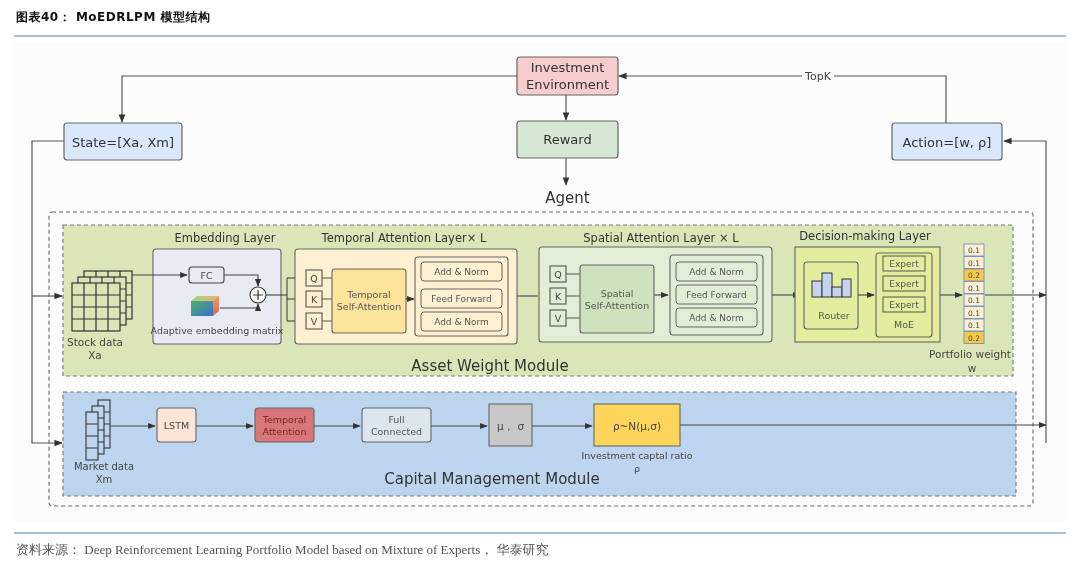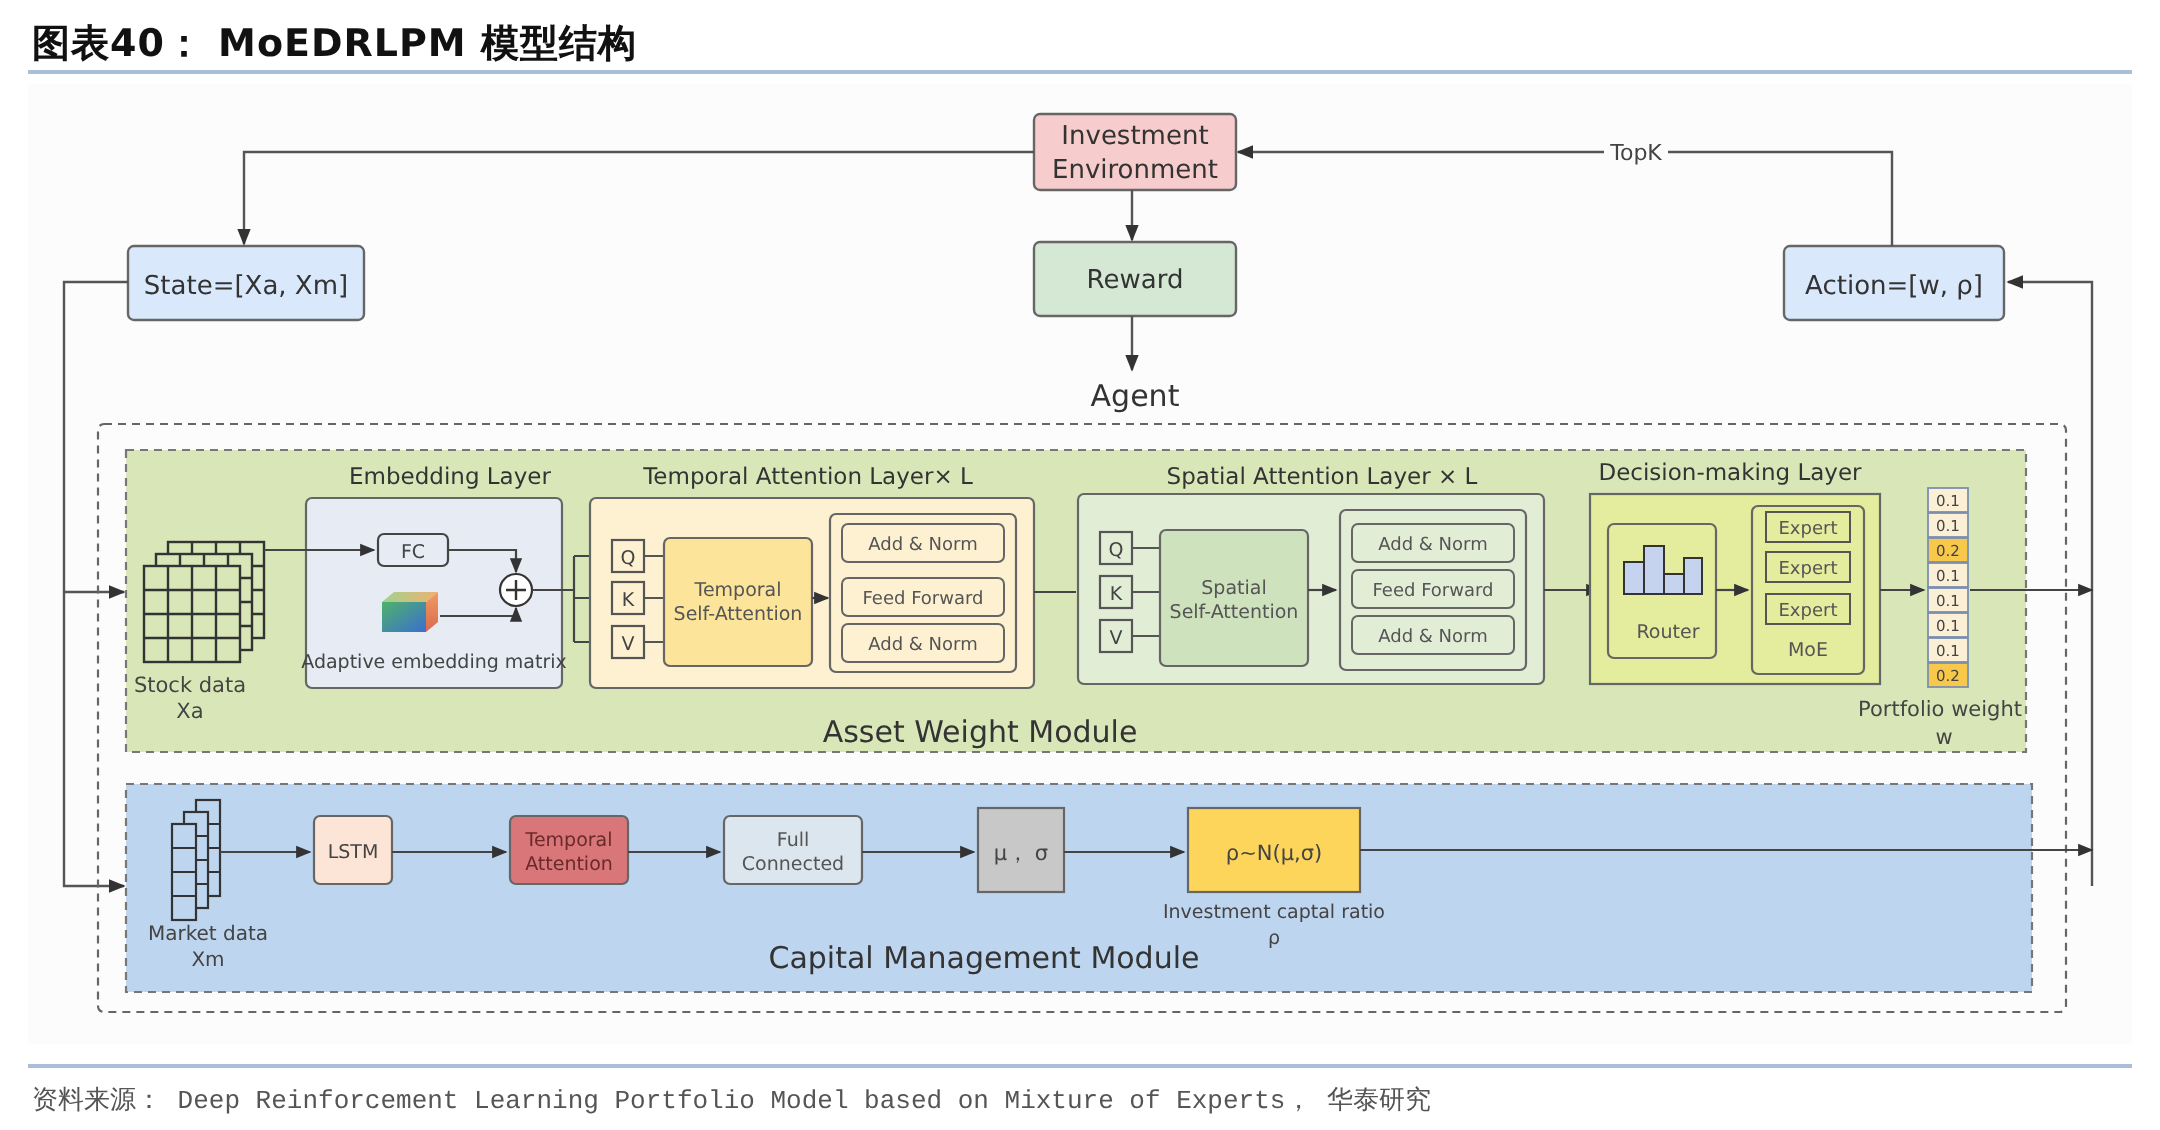--- a/index.html
+++ b/index.html
@@ -1,23 +1,23 @@
 <!DOCTYPE html>
 <html><head>
 <meta charset="utf-8">
 <style>
   html, body { margin: 0; padding: 0; background: #ffffff; }
   body { width: 1080px; height: 565px; position: relative; overflow: hidden;
          font-family: "DejaVu Sans", sans-serif; color: #333; }
-  .fig-title { position: absolute; left: 16px; top: 9px; font-size: 19px; font-weight: bold;
+  .fig-title { position: absolute; left: 16px; top: 9px; font-size: 12px; font-weight: bold;
                color: #111; letter-spacing: 0.5px; font-family: "DejaVu Sans", sans-serif; }
   .title-rule { position: absolute; left: 14px; right: 14px; top: 35px; height: 2px; background: #a9bfd9; }
   .footer-rule { position: absolute; left: 14px; right: 14px; top: 532px; height: 2px; background: #a9bfd9; }
   .footer { position: absolute; left: 16px; top: 541px; font-size: 13px; color: #555;
-            font-family: Liberation Mono, monospace; }
+            font-family: Liberation Serif, serif; }
   .diagram { position: absolute; left: 0; top: 0; width: 1080px; height: 565px; }
   svg text { font-family: "DejaVu Sans", sans-serif; }
 </style>
 </head>
 <body>
 
 <div class="fig-title">图表40： MoEDRLPM 模型结构</div>
 <div class="title-rule"></div>
 
 <svg class="diagram" width="1080" height="565" viewBox="0 0 1080 565">

